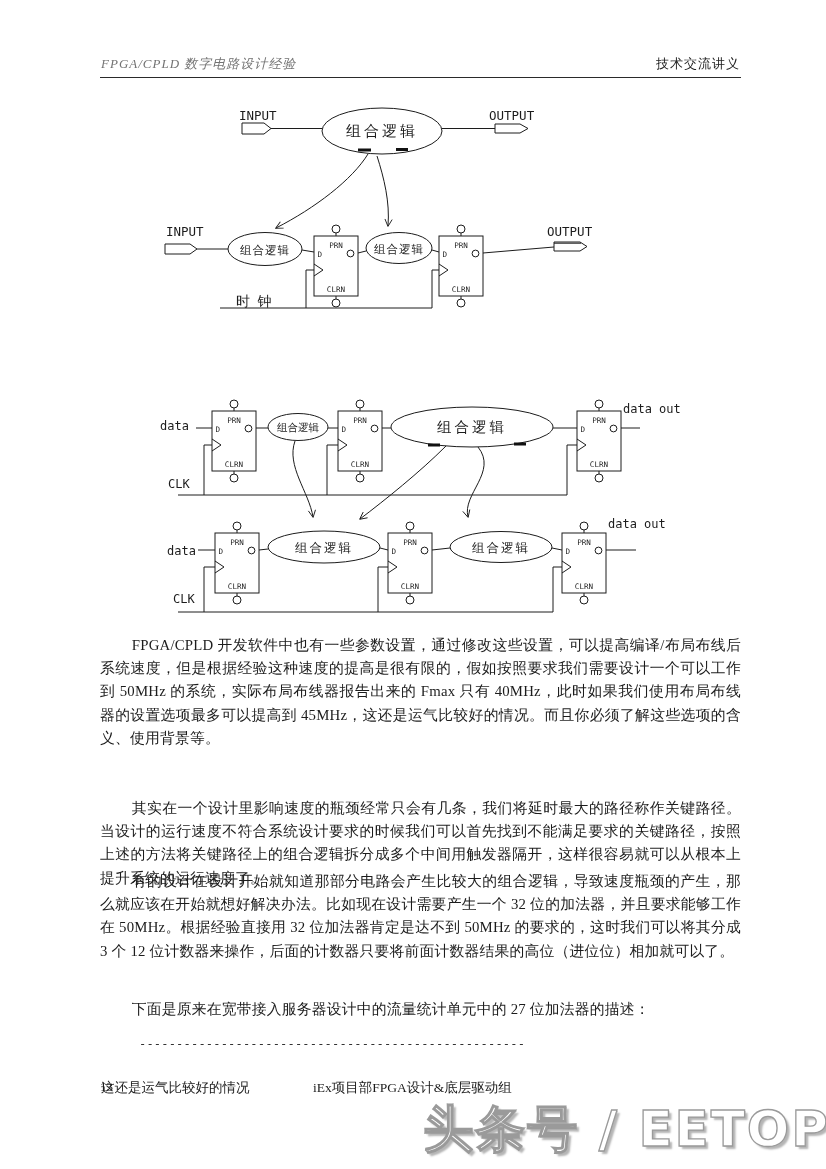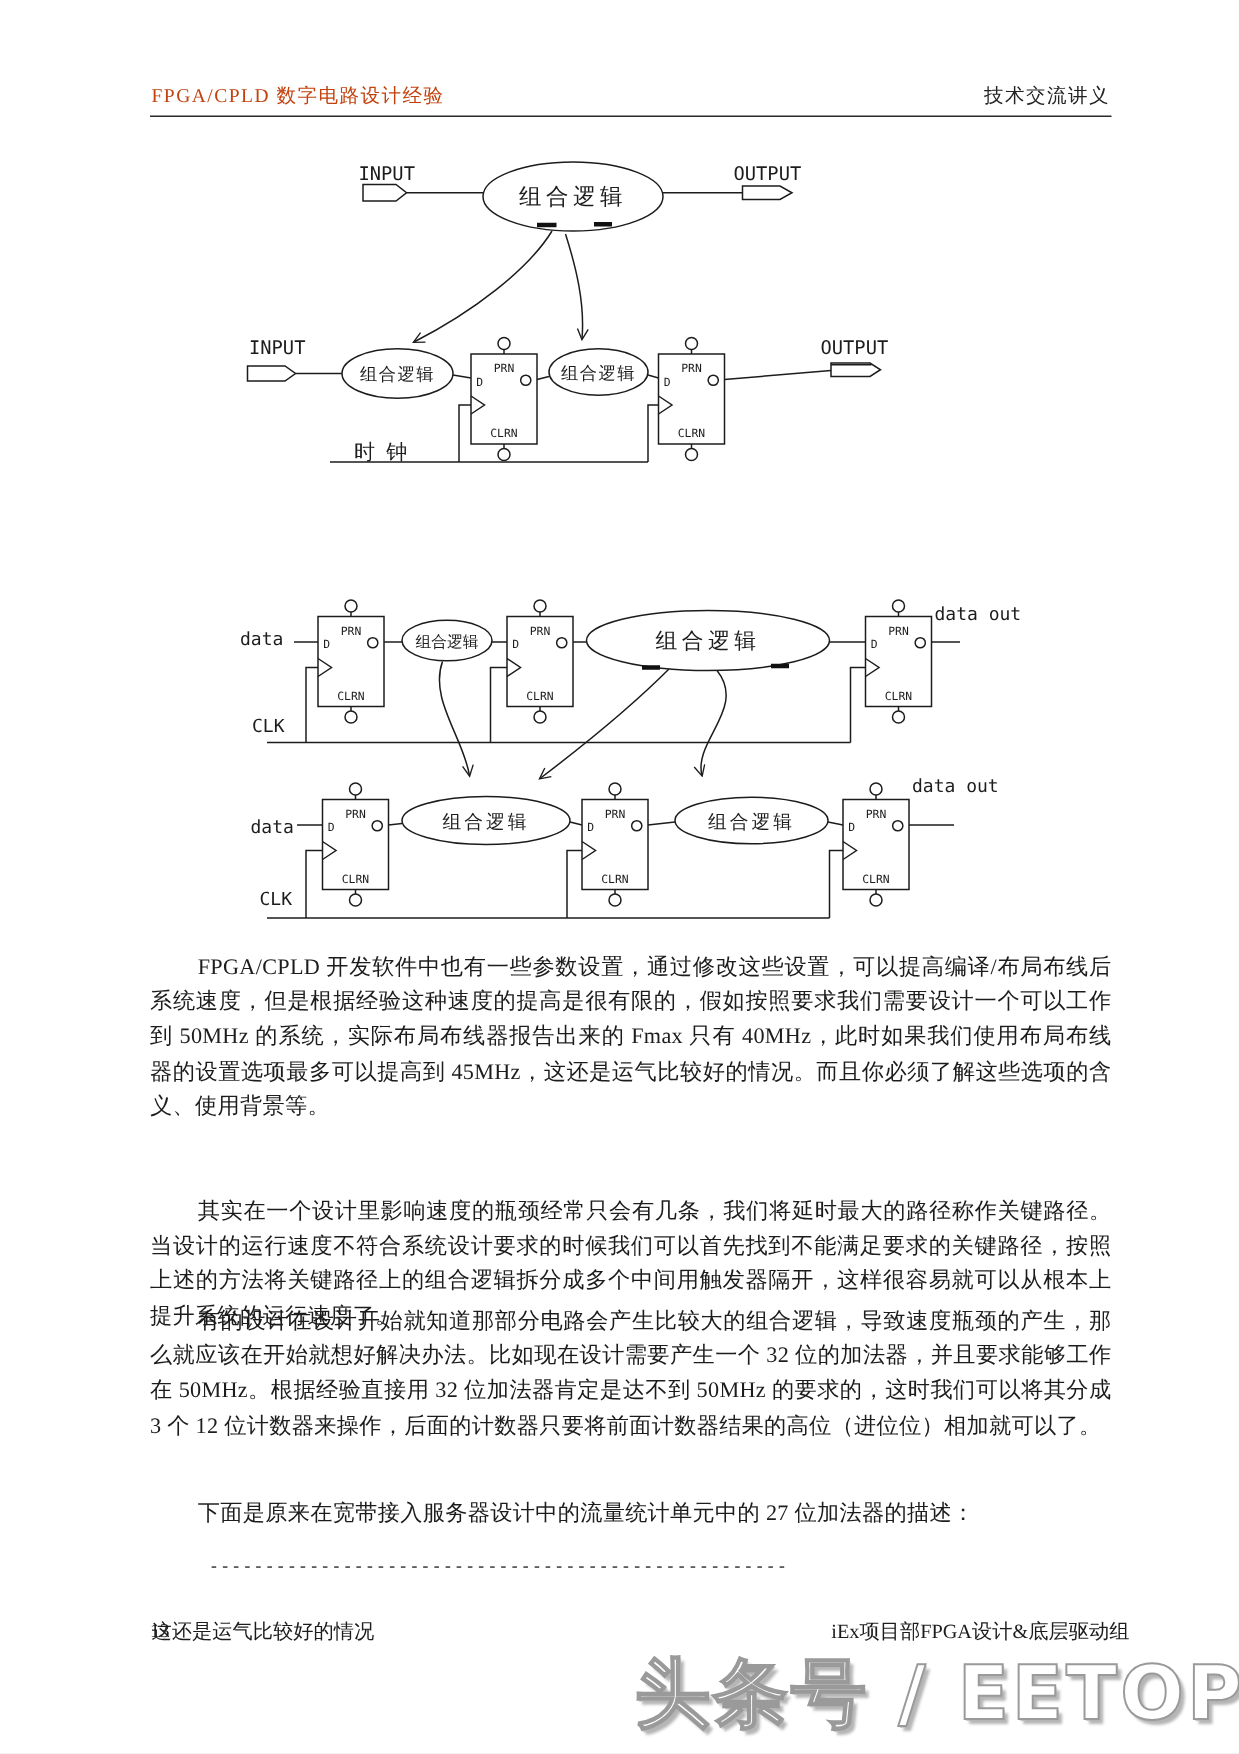--- a/index.html
+++ b/index.html
@@ -2,21 +2,21 @@
 <html><head>
 <meta charset="utf-8">
 <style>
   html,body{margin:0;padding:0;background:#e8e8e8;}
   .page{
     position:relative; width:826px; height:1169px; margin:0 auto;
     background:#ffffff; overflow:hidden;
     font-family:"Liberation Serif", serif; color:#1c1c1c;
   }
   
-  .hdr-left{position:absolute;left:101px;top:55px;font-size:13px;letter-spacing:1px;color:#c2410c;}
+  .hdr-left{position:absolute;left:101px;top:55px;font-size:13px;font-style:italic;letter-spacing:1px;color:#737373;}
   .hdr-right{position:absolute;right:86px;top:55px;font-size:13px;letter-spacing:1px;color:#222;}
   .hdr-rule{position:absolute;left:100px;top:77px;width:641px;height:0;border-top:1.6px solid #2a2a2a;}
   
   .dsvg{position:absolute;left:0;}
   .stroke{stroke:#1c1c1c;stroke-width:1;fill:none;}
   .fillw{fill:#ffffff;stroke:#1c1c1c;stroke-width:1;}
   .ffl{font-family:"DejaVu Sans Mono",monospace;font-size:7.6px;fill:#1c1c1c;stroke:none;}
   .iol{font-family:"DejaVu Sans Mono",monospace;font-size:12.5px;fill:#1c1c1c;stroke:none;}
   .iols{font-family:"DejaVu Sans Mono",monospace;font-size:12px;fill:#1c1c1c;stroke:none;}
   .cjk{font-family:"Liberation Serif",serif;fill:#1c1c1c;stroke:none;}
@@ -28,21 +28,21 @@
     color:#1c1c1c;letter-spacing:.2px;
   }
   .divider{
     position:absolute;left:139px;top:1037px;
     font-family:"DejaVu Sans Mono",monospace;font-size:12px;color:#333;letter-spacing:.2px;
   }
   
   .ft{position:absolute;top:1079px;font-size:13.5px;color:#1c1c1c;}
   .ft-company{left:101px;}
   .ft-page{left:100px;width:641px;text-align:left;font-size:13px;}
-  .ft-group{left:112px;width:641px;text-align:right;}
+  .ft-group{left:92px;width:641px;text-align:center;}
   
   .watermark{
     position:absolute;right:-4px;bottom:6px;
     font-family:"DejaVu Sans",sans-serif;font-size:50px;font-weight:bold;
     color:#ffffff;-webkit-text-stroke:1.3px #9a9a9a;
     text-shadow:3px 3px 2px #b5b5b5, 1px 1px 0 #cfcfcf;
     letter-spacing:2px;white-space:nowrap;
   }
 </style>
 </head>

